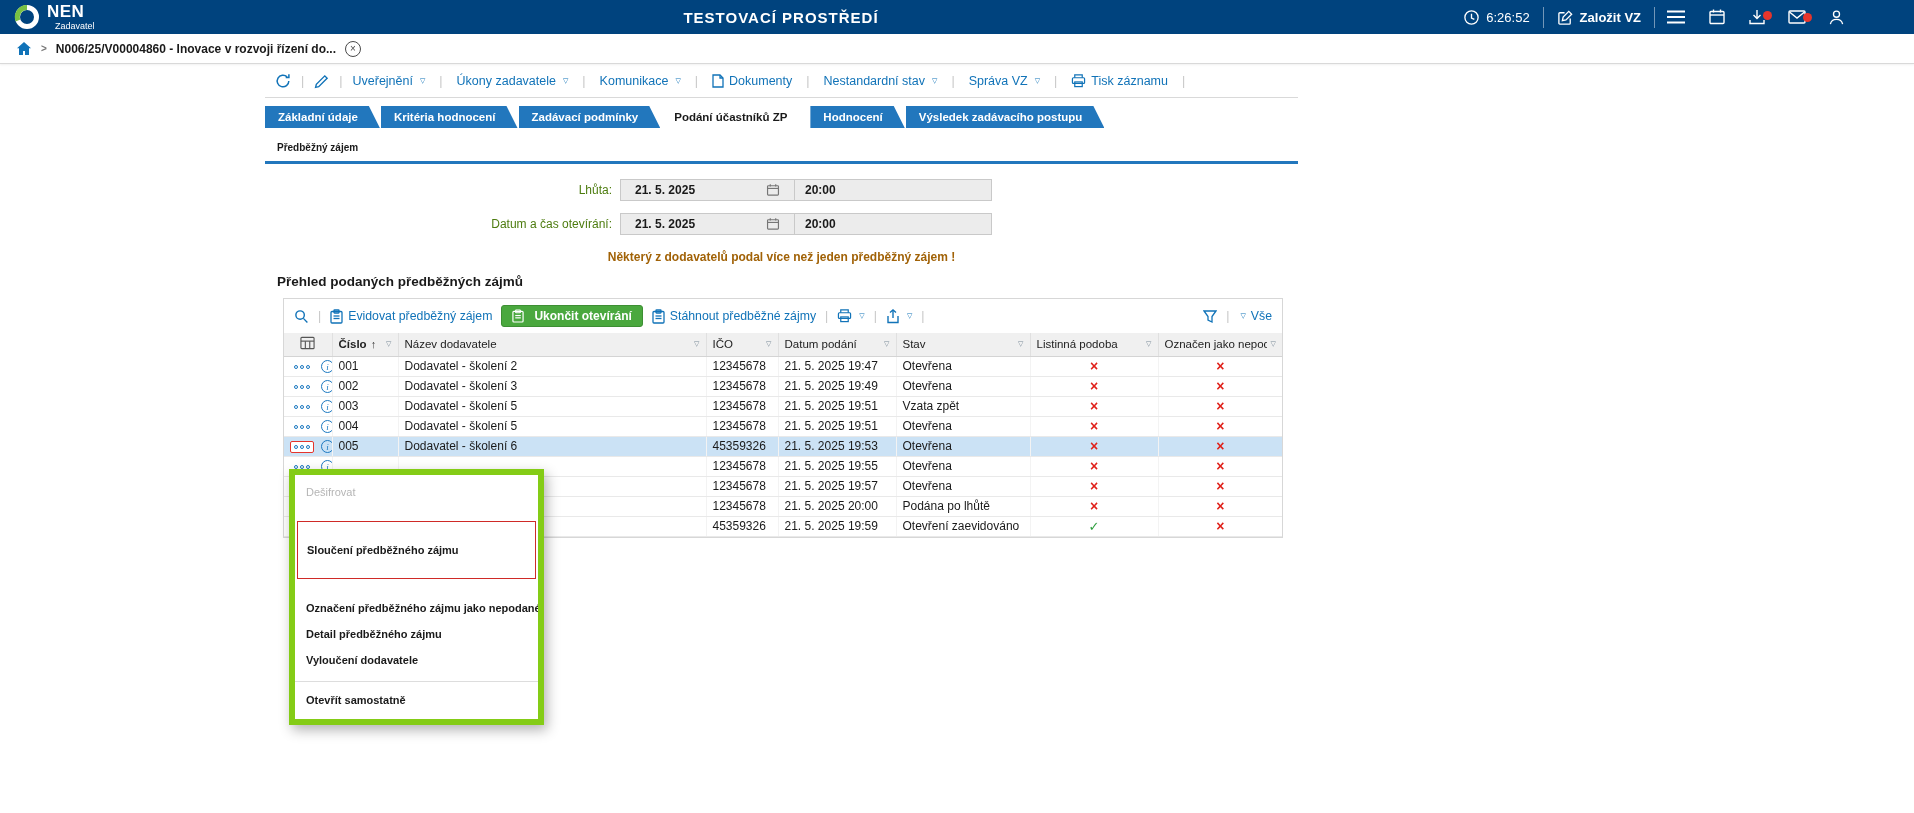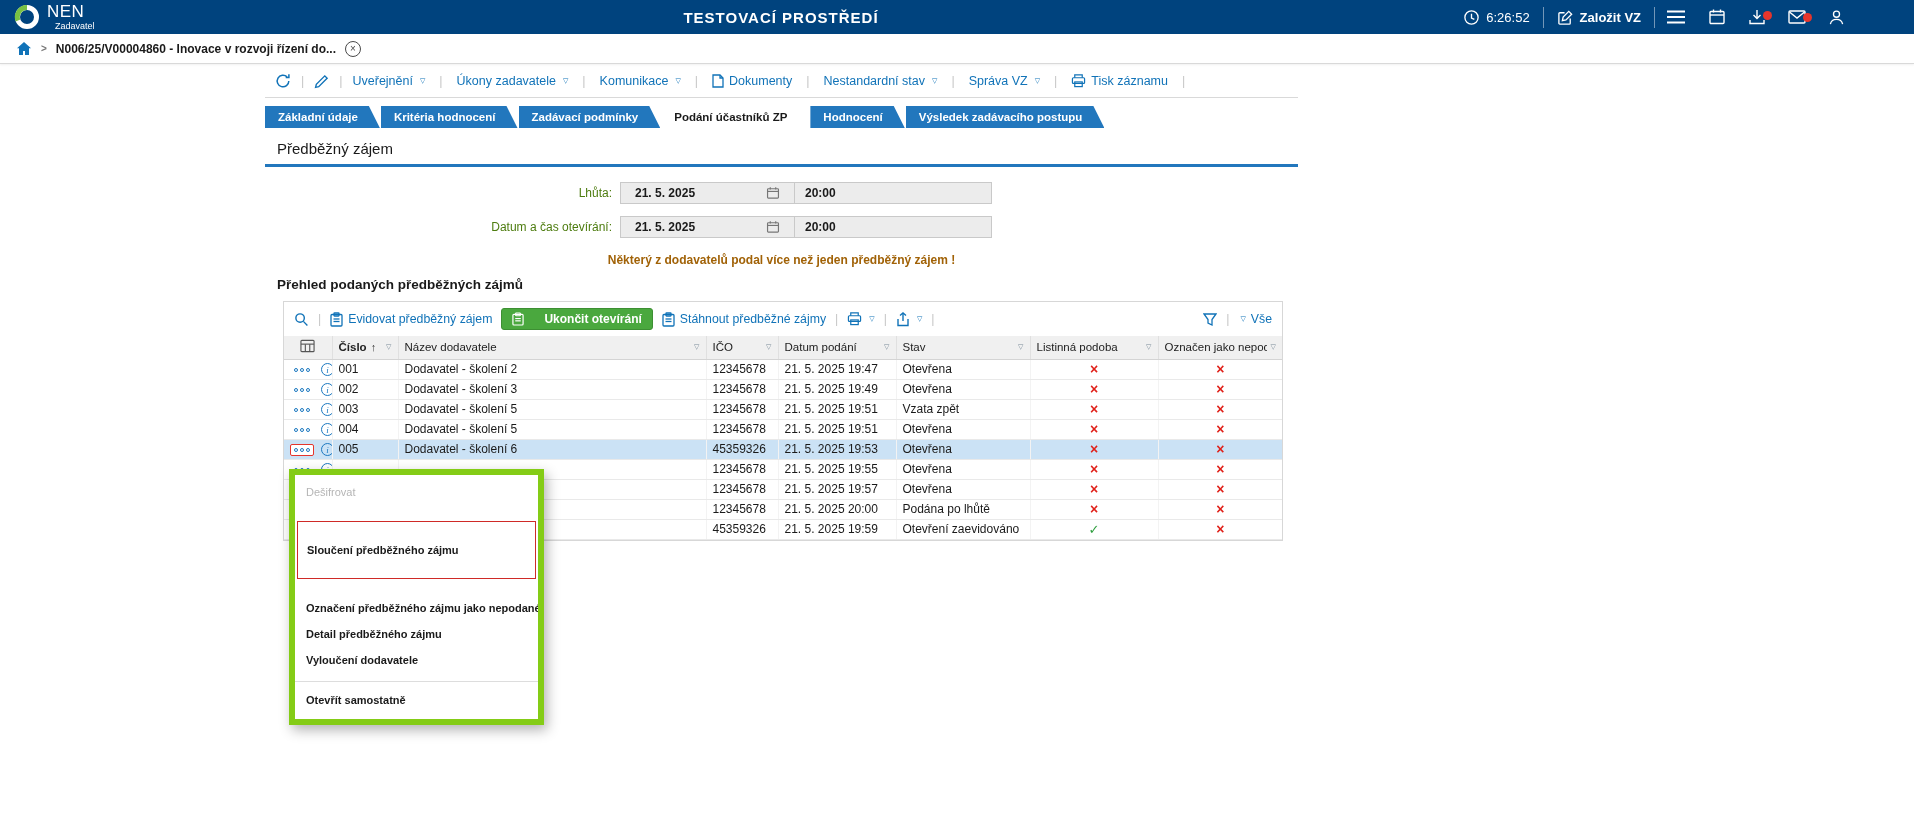--- a/index.html
+++ b/index.html
@@ -8,21 +8,21 @@
     font-family:"Liberation Sans","DejaVu Sans",sans-serif;
     font-size:12px; color:#1a1a1a; background:#fff;
     position:relative; overflow:hidden;
   }
   svg { display:block; }
 
   
   .topbar { height:34px; background:#00437e; color:#fff; display:flex; align-items:center; padding-left:14px; position:relative; }
   .brand { display:flex; align-items:center; gap:7px; cursor:pointer; }
   .brand-text { display:flex; flex-direction:column; line-height:1; }
-  .brand-name { font-size:17px; font-weight:normal; letter-spacing:.5px; }
+  .brand-name { font-size:17px; font-weight:bold; letter-spacing:.5px; }
   .brand-sub { font-size:9px; margin-top:2px; margin-left:8px; }
   .env-title { position:absolute; left:781px; transform:translateX(-50%); font-size:15px; font-weight:bold; letter-spacing:1px; white-space:nowrap; }
   .topbar-right { position:absolute; right:0; top:0; height:34px; display:flex; align-items:center; padding-right:58px; }
   .tb-group { display:flex; align-items:center; gap:6px; padding:0 13px; white-space:nowrap; cursor:pointer; }
   .tb-group.bold { font-weight:bold; font-size:13px; }
   .clock-time { font-size:13px; }
   .vsep { width:1px; height:21px; background:rgba(255,255,255,.45); }
   .icon-btn { position:relative; padding:0 11px; cursor:pointer; display:flex; align-items:center; }
   .badge { position:absolute; top:3px; right:5px; width:9px; height:9px; border-radius:50%; background:#e5352c; }
 
@@ -43,40 +43,40 @@
   .dd { font-size:7px; margin-left:2px; color:#1173b8; }
 
   
   .tabs { display:flex; margin-top:8px; height:22px; gap:1px; }
   .tab { background:#2277bd; color:#fff; font-size:11.5px; font-weight:bold; line-height:22px; padding:0 22px 0 13px; white-space:nowrap; cursor:pointer;
          clip-path:polygon(0 0, calc(100% - 11px) 0, 100% 100%, 0 100%); }
   .tab.active { background:#fff; color:#1a1a1a; }
 
   
   .section-head { border-bottom:3px solid #2277bd; padding:12px 12px 7px; }
-  .section-title { font-size:15px; font-weight:normal; }
+  .section-title { font-size:10px; font-weight:bold; }
 
   
   .form { margin-top:15px; display:flex; flex-direction:column; gap:12px; }
   .form-row { display:flex; align-items:center; }
   .form-label { width:355px; text-align:right; padding-right:8px; color:#4d7c0f; }
   .input-group { display:flex; width:372px; border:1px solid #c9c9c9; background:#ececec; height:22px; }
   .date-part { flex:1; display:flex; align-items:center; padding:0 14px; font-weight:bold; cursor:default; }
   .cal-ic { margin-left:auto; cursor:pointer; }
   .time-part { width:197px; border-left:1px solid #c9c9c9; display:flex; align-items:center; padding:0 10px; font-weight:bold; }
 
   .warning { margin-top:15px; text-align:center; color:#a16207; font-weight:bold; }
 
   .grid-title { margin-top:10px; padding:0 12px 9px; font-size:13.5px; font-weight:bold; }
 
   
   .grid-panel { margin-left:18px; width:1000px; border:1px solid #d7d7d7; background:#fff; }
   .grid-toolbar { display:flex; align-items:center; gap:9px; padding:6px 10px; color:#1173b8; font-size:12.3px; }
   .g-link { display:flex; align-items:center; gap:5px; cursor:pointer; white-space:nowrap; }
-  .btn-green { display:flex; align-items:center; gap:20px; background:#4aa83e; border:1px solid #3d8f33; border-radius:3px; color:#fff; font-weight:bold; font-size:12px; padding:3px 10px; cursor:pointer; white-space:nowrap; }
+  .btn-green { display:flex; align-items:center; gap:10px; background:#4aa83e; border:1px solid #3d8f33; border-radius:3px; color:#fff; font-weight:bold; font-size:12px; padding:3px 10px; cursor:pointer; white-space:nowrap; }
   .spacer { flex:1; }
 
   table { width:100%; border-collapse:collapse; table-layout:fixed; font-size:12px; }
   thead td { background:#f0f0f0; border-bottom:1px solid #d4d4d4; border-right:1px solid #e0e0e0; height:23px; padding:0 6px; }
   thead td:last-child { border-right:none; }
   .hcell { display:flex; align-items:center; gap:4px; overflow:hidden; }
   .hlabel { white-space:nowrap; overflow:hidden; font-size:11.5px; color:#222; flex:0 1 auto; cursor:pointer; }
   .hlabel.strong { font-weight:bold; }
   .sort { font-size:11px; font-weight:bold; color:#333; }
   .hcaret { margin-left:auto; font-size:7px; color:#7a8b99; cursor:pointer; }

